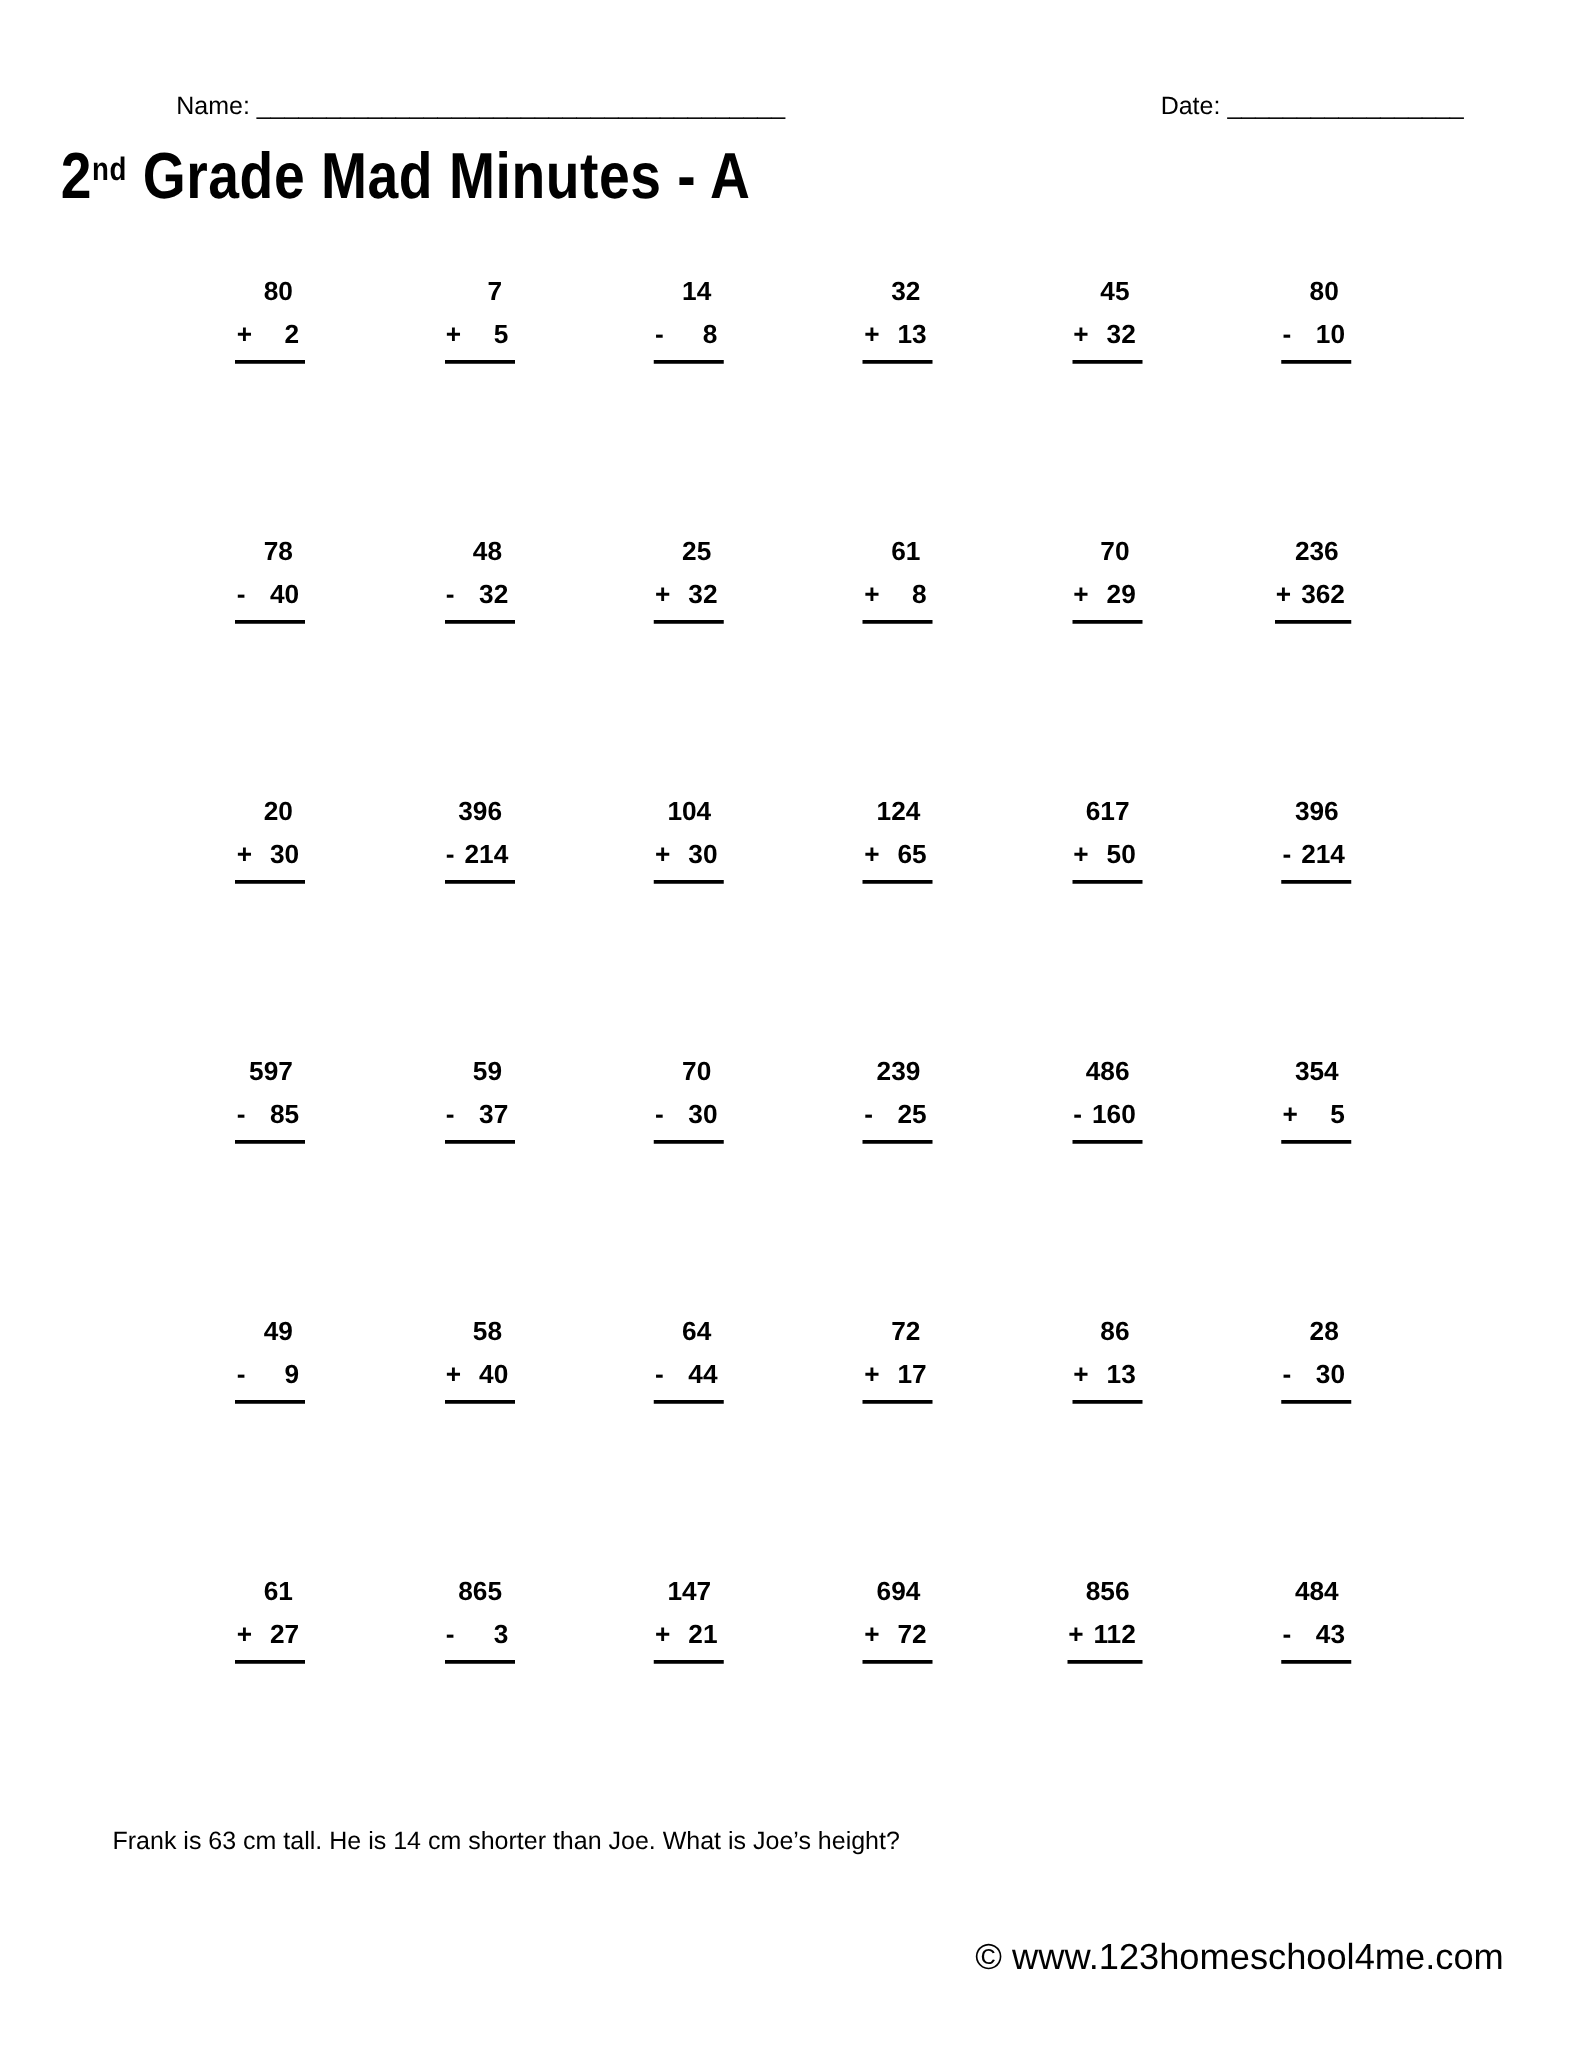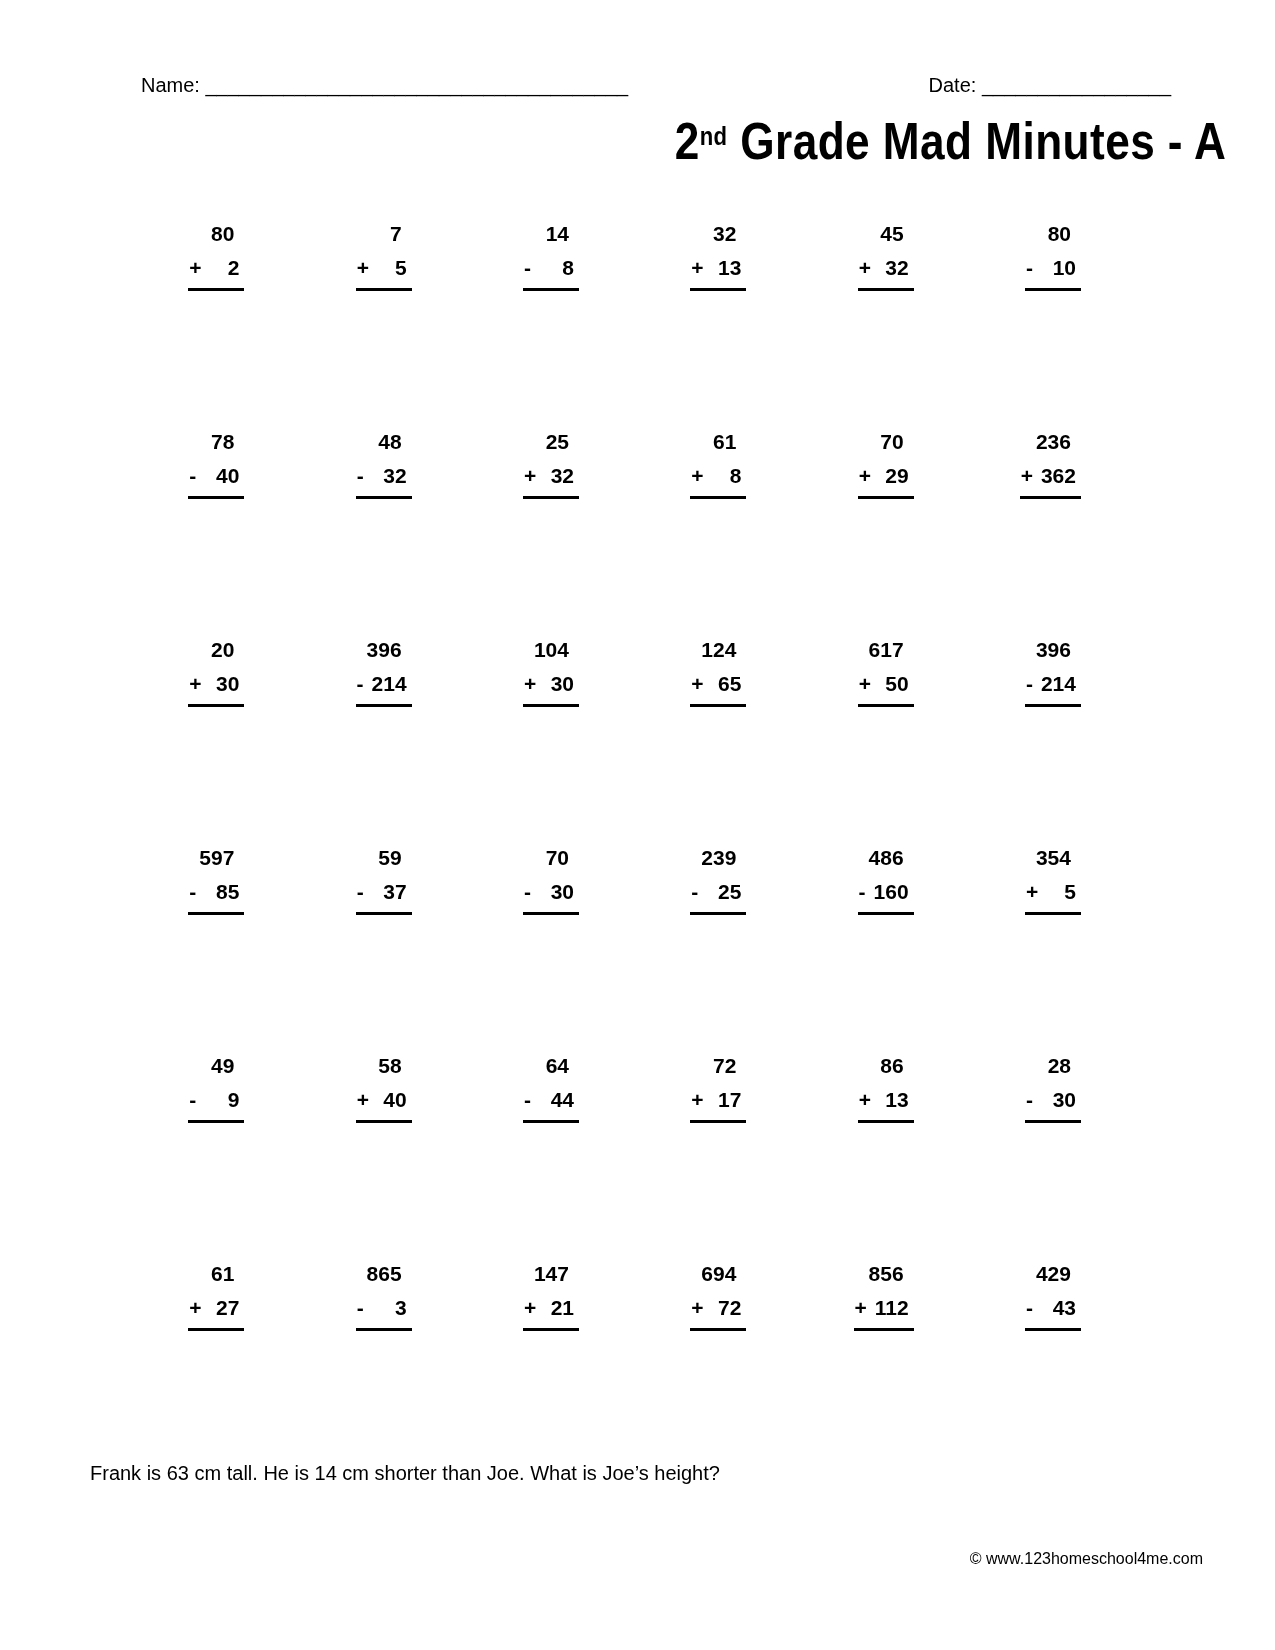--- a/index.html
+++ b/index.html
@@ -19,21 +19,21 @@
     justify-content: space-between;
     padding: 72px 104px 0 93px;
     font-size: 20px;
     line-height: 27px;
   }
   .field { white-space: nowrap; margin-left: 48px; }
   .field .blank { letter-spacing: 0; }
 
   
   .title-wrap {
-    text-align: right;
+    text-align: left;
     margin-top: 14px;
     height: 58px;
   }
   .title {
     display: inline-block;
     font-size: 52px;
     line-height: 56px;
     font-weight: bold;
     letter-spacing: 0.5px;
     transform: scaleX(0.85);
@@ -75,21 +75,21 @@
 
   
   .story { margin: 128px 90px 0 90px; font-size: 20px; line-height: 28px; }
   .story-label { font-weight: bold; font-size: 21px; }
 
   
   .footer {
     position: absolute;
     top: 1550px;
     right: 72px;
-    font-size: 16px;
+    font-size: 29px;
   }
 </style>
 </head>
 <body>
 
 <div class="header">
   <div class="field">
     <span>Name:</span>
     <span class="blank">______________________________________</span>
   </div>
@@ -354,21 +354,21 @@
         </div>
       </div>
       <div class="problem">
         <div class="p-top">856</div>
         <div class="p-bottom">
           <span>+</span>
           <span>112</span>
         </div>
       </div>
       <div class="problem">
-        <div class="p-top">429</div>
+        <div class="p-top">484</div>
         <div class="p-bottom">
           <span>-</span>
           <span>43</span>
         </div>
       </div>
     </div>
   </div>
 
 <div class="story">
   <div>Frank is 63 cm tall. He is 14 cm shorter than Joe. What is Joe’s height?</div>

